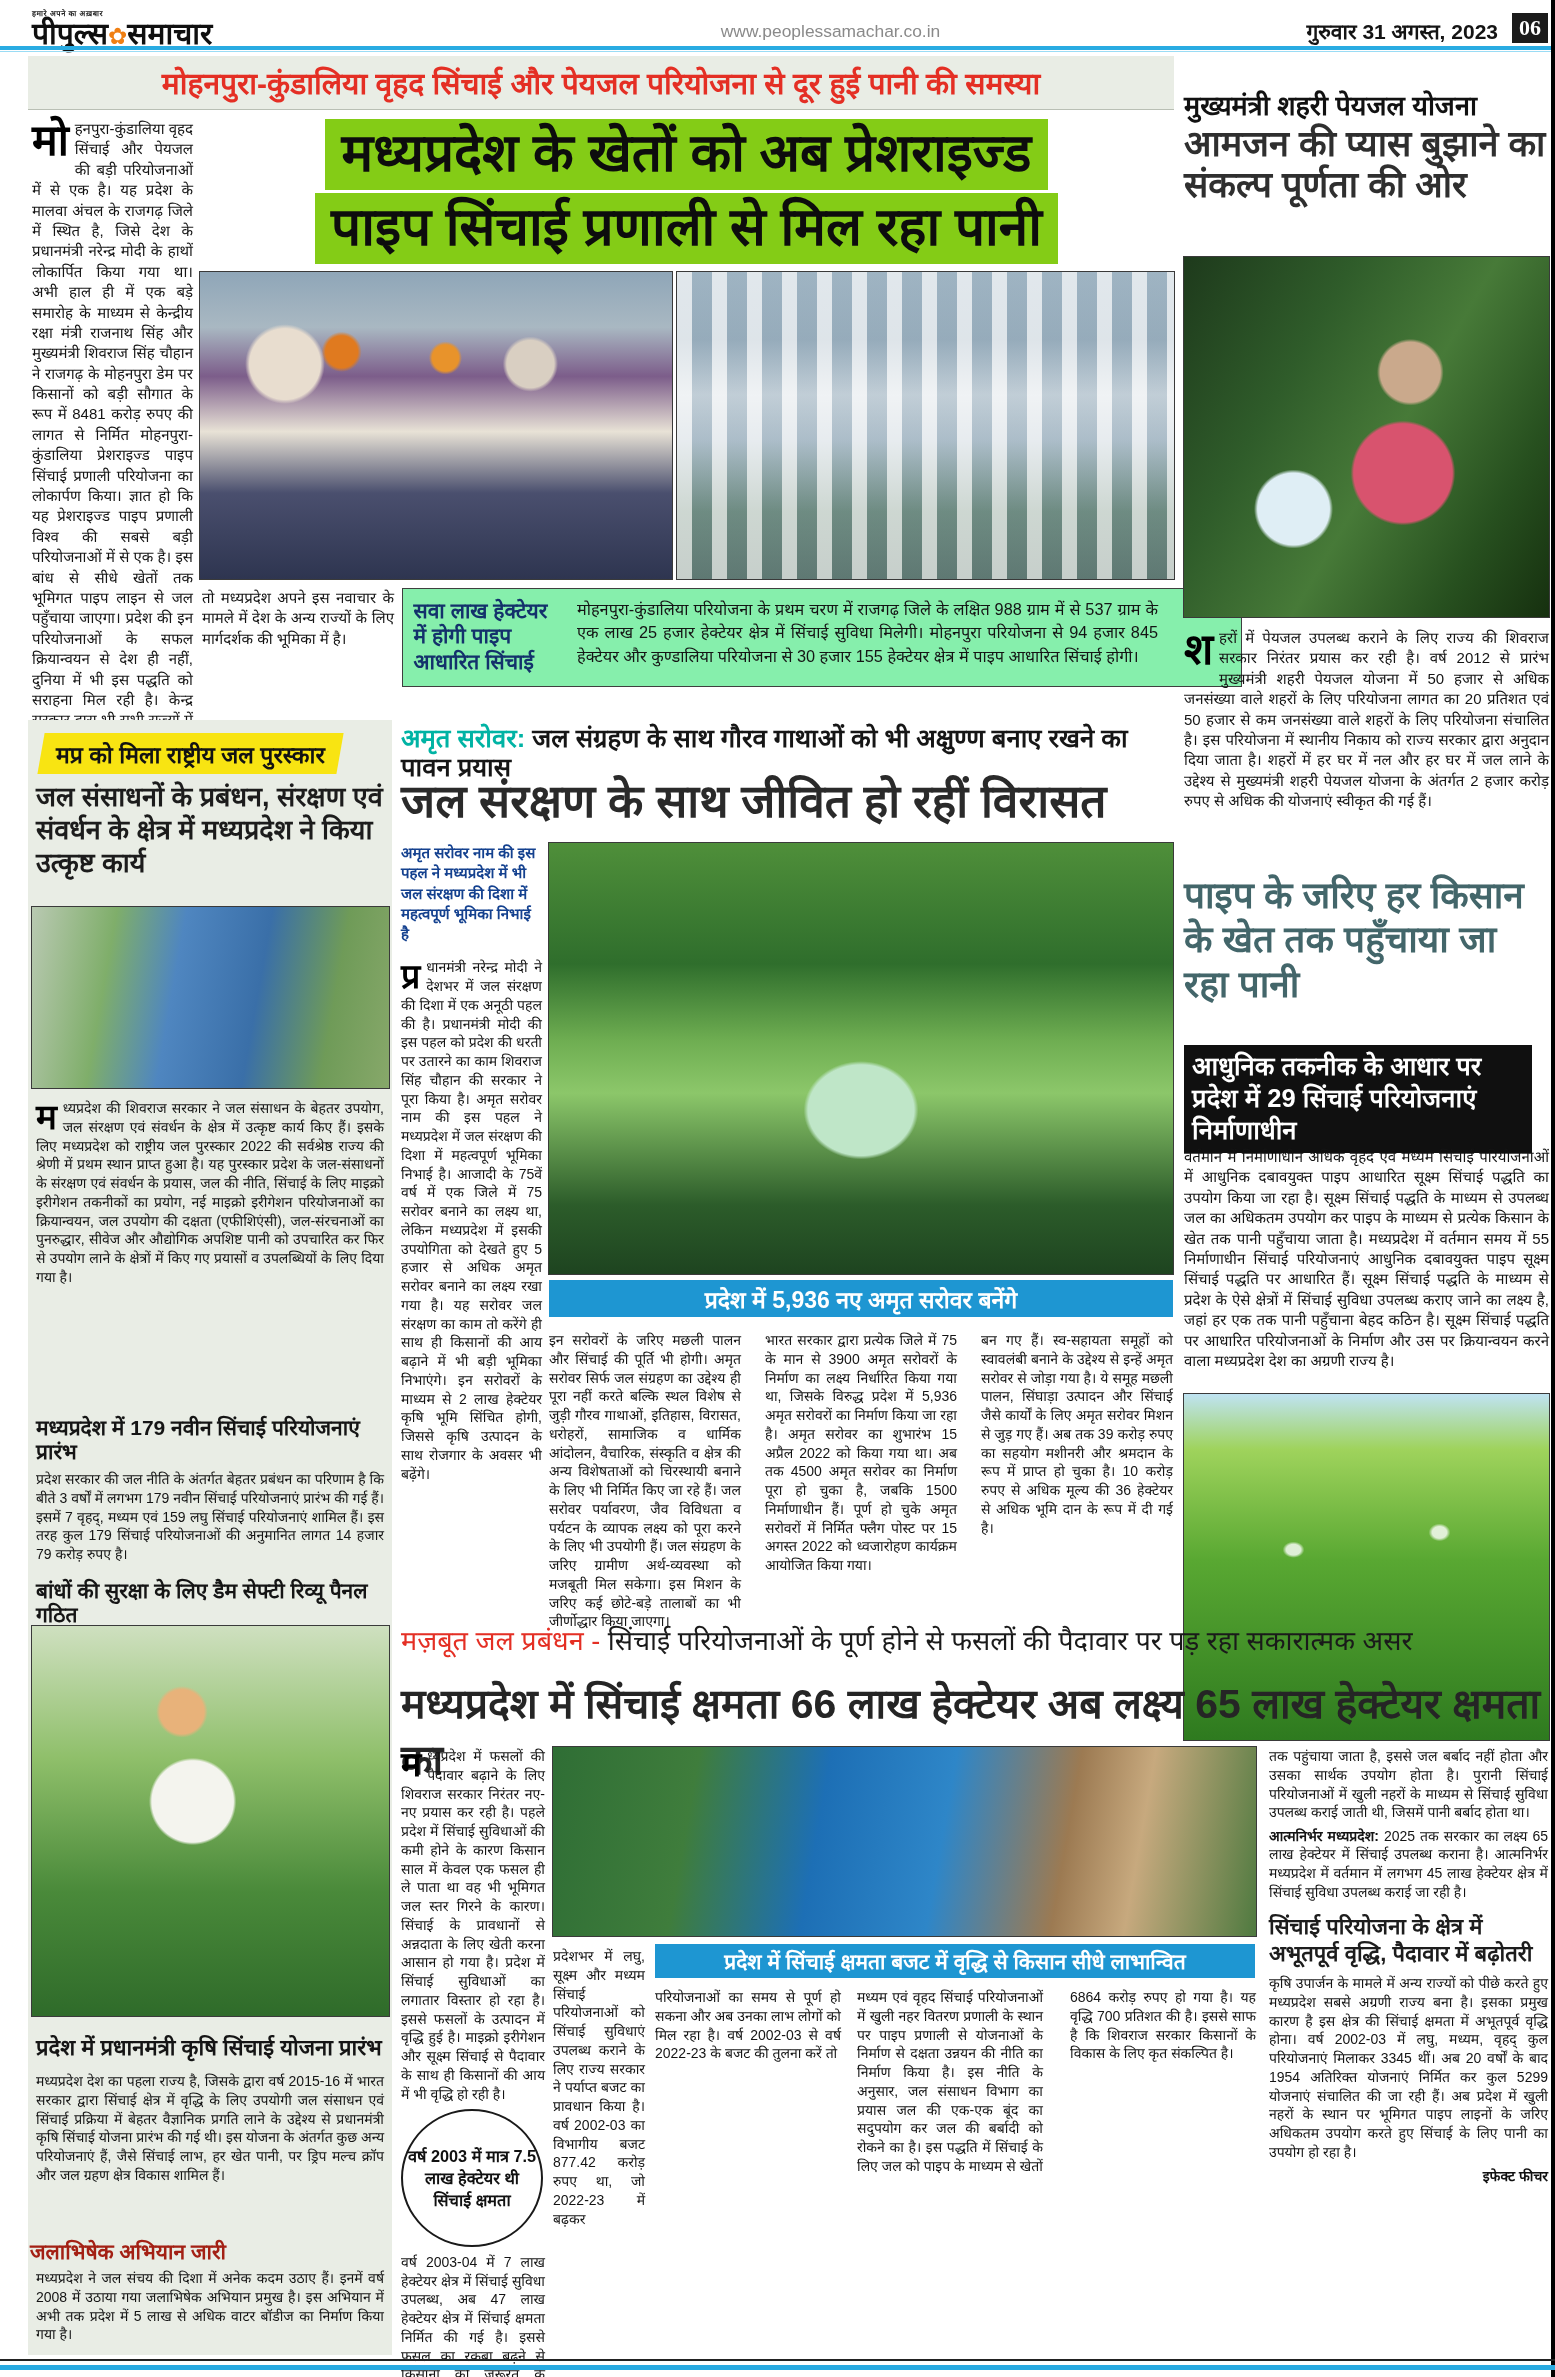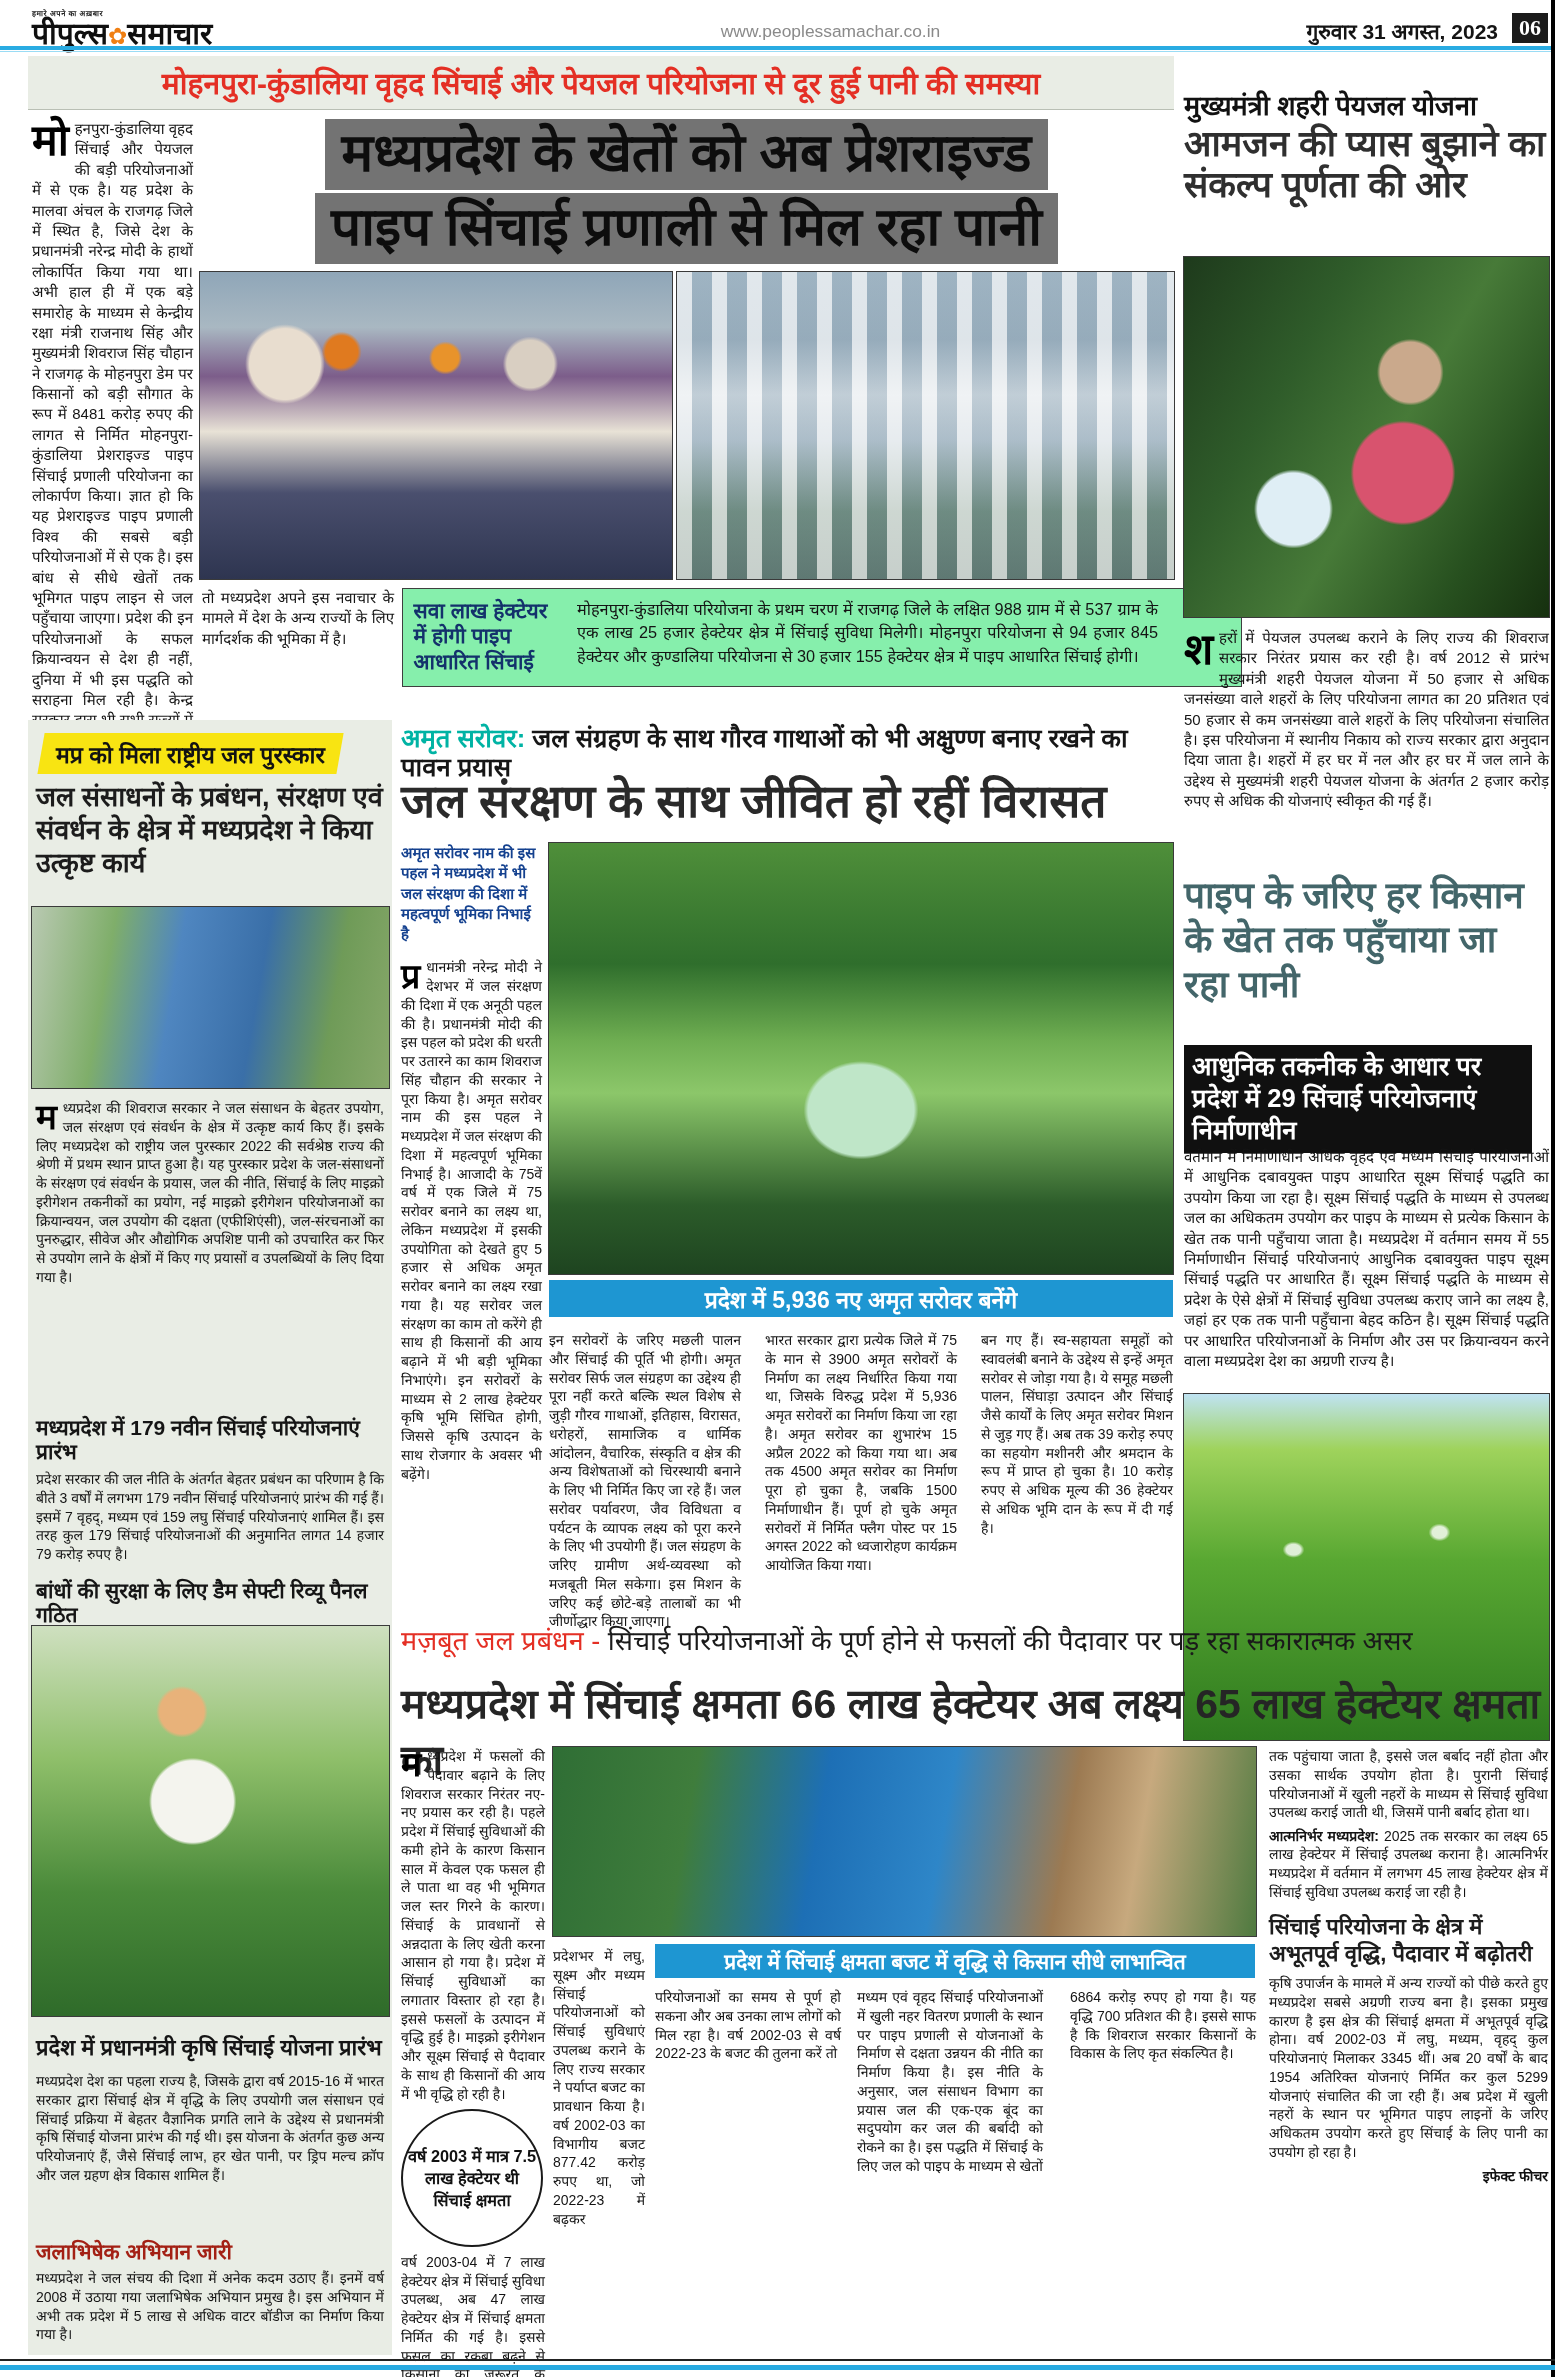--- a/index.html
+++ b/index.html
@@ -2,21 +2,21 @@
 <html lang="hi" style="font-size:9.3px"><head>
 <meta charset="utf-8">
 <style>
   html,body{margin:0;padding:0;background:#ffffff;}
   #page{position:relative;width:1555px;height:2377px;background:#ffffff;overflow:hidden;
         font-family:"Liberation Sans","DejaVu Sans",sans-serif;color:#111;}
   .abs{position:absolute;}
   .body-text{font-size:15px;line-height:1.36;color:#141414;text-align:justify;}
   .body-sm{font-size:14px;line-height:1.34;color:#141414;text-align:justify;}
   .dropcap{float:left;font-size:43px;line-height:.9;font-weight:bold;padding:2.3px 5.8px 0 0;color:#000;}
-  .headline-yellow{display:inline-block;background:#737373;padding:3.5px 16.3px 8.1px 16.3px;}
+  .headline-yellow{display:inline-block;background:#84cc16;padding:3.5px 16.3px 8.1px 16.3px;}
   .section-head{font-weight:bold;font-size:21px;line-height:1.15;color:#151515;margin:15px 0 5.8px 0;}
   .photo{position:absolute;outline:0.6px solid #3a3a3a;}
   .strip{background:#1e96d2;color:#ffffff;font-weight:bold;display:flex;align-items:center;justify-content:center;text-align:center;}
   .rule-v{position:absolute;background:#000;}
 </style>
 </head>
 <body>
 
 <div id="page">
 
@@ -123,21 +123,21 @@
       radial-gradient(ellipse at 30% 45%,rgba(255,255,255,.8) 0 2%,transparent 3%),
       radial-gradient(ellipse at 70% 40%,rgba(255,255,255,.8) 0 2%,transparent 3%),
       linear-gradient(180deg,#bfe3f2 0%,#9fd35c 16%,#59a832 48%,#2e7a1f 100%);"></div>
 
   <div class="photo" style="left:32px;top:1626px;width:357px;height:390px;background:
       radial-gradient(circle at 42% 22%,#e8b27a 0 6%,transparent 7%),
       radial-gradient(circle at 45% 45%,#f4f4ee 0 14%,transparent 15%),
       linear-gradient(180deg,#cfe0c0 0%,#8fbf6a 34%,#4a8a3a 68%,#2f6b2a 100%);"></div>
   <div class="abs" style="left:36px;top:2031px;width:348px;font-size:22px;font-weight:bold;color:#151515;">प्रदेश में प्रधानमंत्री कृषि सिंचाई योजना प्रारंभ</div>
   <div class="abs body-sm" style="left:36px;top:2072px;width:348px;">मध्यप्रदेश देश का पहला राज्य है, जिसके द्वारा वर्ष 2015-16 में भारत सरकार द्वारा सिंचाई क्षेत्र में वृद्धि के लिए उपयोगी जल संसाधन एवं सिंचाई प्रक्रिया में बेहतर वैज्ञानिक प्रगति लाने के उद्देश्य से प्रधानमंत्री कृषि सिंचाई योजना प्रारंभ की गई थी। इस योजना के अंतर्गत कुछ अन्य परियोजनाएं हैं, जैसे सिंचाई लाभ, हर खेत पानी, पर ड्रिप मल्च क्रॉप और जल ग्रहण क्षेत्र विकास शामिल हैं।</div>
-  <div class="abs" style="left:36px;top:2237px;width:348px;font-size:21px;font-weight:bold;color:#a32014;">जलाभिषेक अभियान जारी</div>
+  <div class="abs" style="left:30px;top:2237px;width:348px;font-size:21px;font-weight:bold;color:#a32014;">जलाभिषेक अभियान जारी</div>
   <div class="abs body-sm" style="left:36px;top:2269px;width:348px;">मध्यप्रदेश ने जल संचय की दिशा में अनेक कदम उठाए हैं। इनमें वर्ष 2008 में उठाया गया जलाभिषेक अभियान प्रमुख है। इस अभियान में अभी तक प्रदेश में 5 लाख से अधिक वाटर बॉडीज का निर्माण किया गया है।</div>
 
   <div class="abs" style="left:401px;top:1626px;width:1147px;font-size:27px;font-weight:normal;line-height:1.15;">
     <span style="color:#e42f24;">मज़बूत जल प्रबंधन -</span>
     <span style="color:#1a1a1a;">सिंचाई परियोजनाओं के पूर्ण होने से फसलों की पैदावार पर पड़ रहा सकारात्मक असर</span>
   </div>
   <div class="abs" style="left:401px;top:1674px;width:1147px;font-size:41px;font-weight:bold;color:#252525;">मध्यप्रदेश में सिंचाई क्षमता 66 लाख हेक्टेयर अब लक्ष्य 65 लाख हेक्टेयर क्षमता का</div>
 
   <div class="abs" style="left:401px;top:1747px;width:144px;height:607px;">
     <div class="body-sm">

